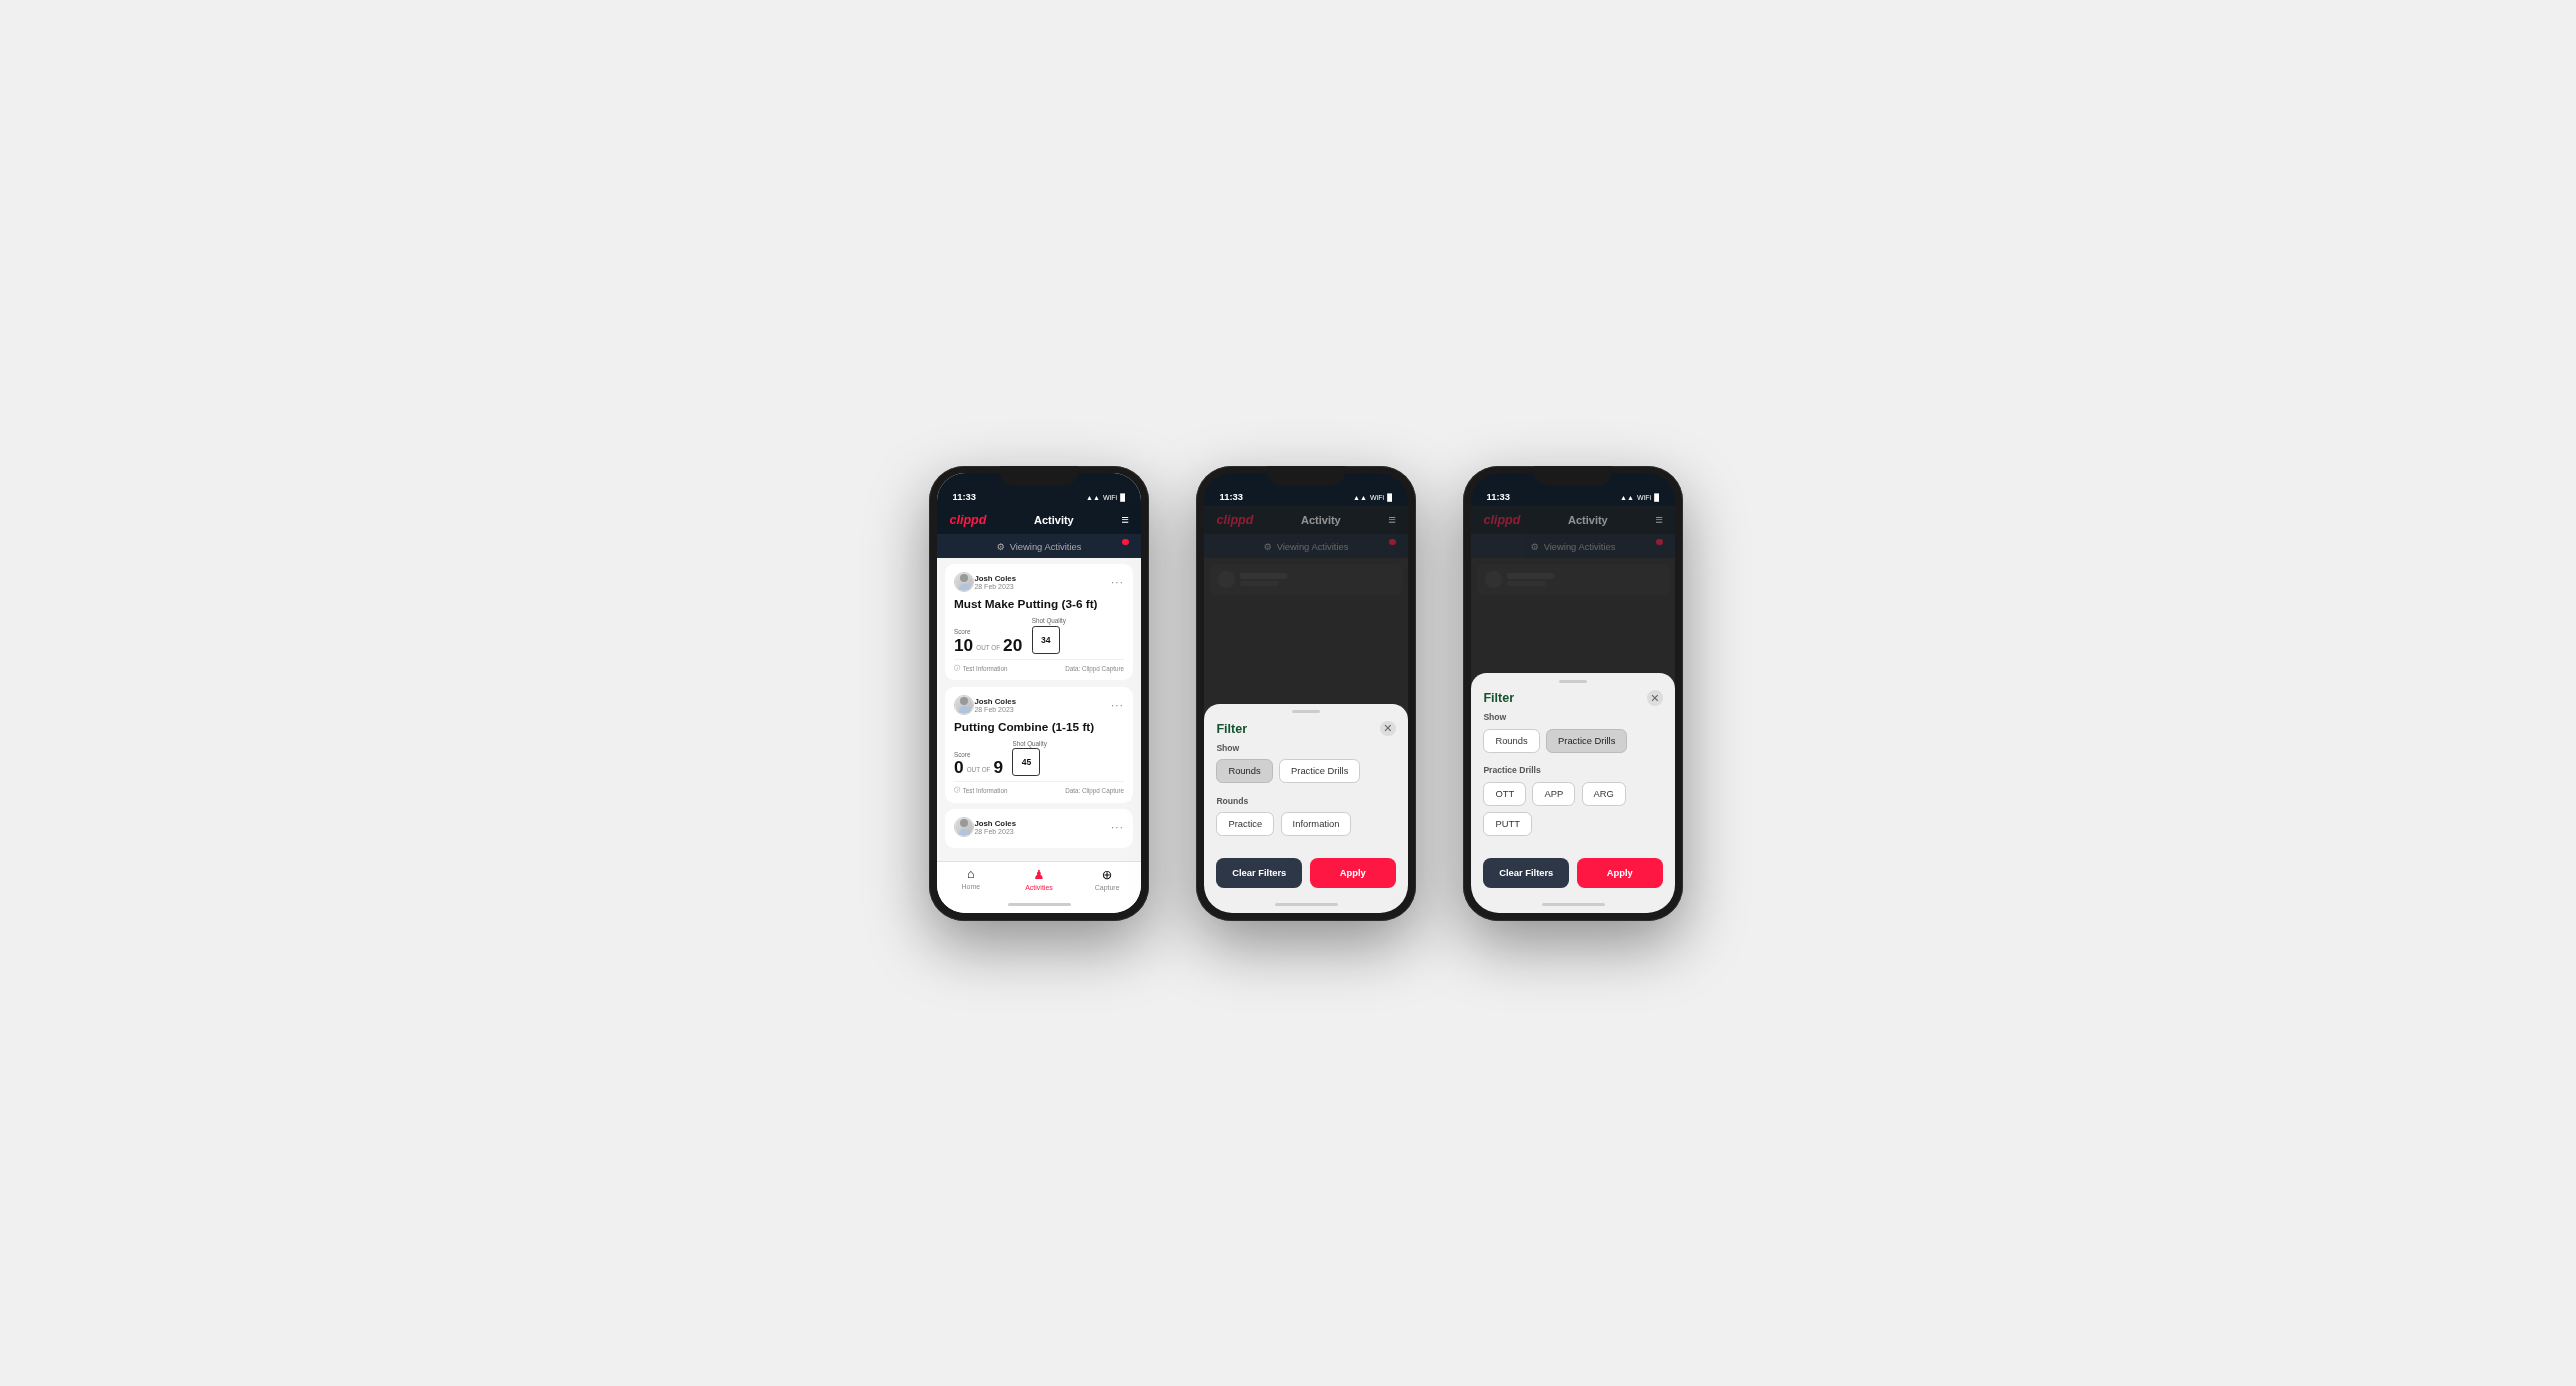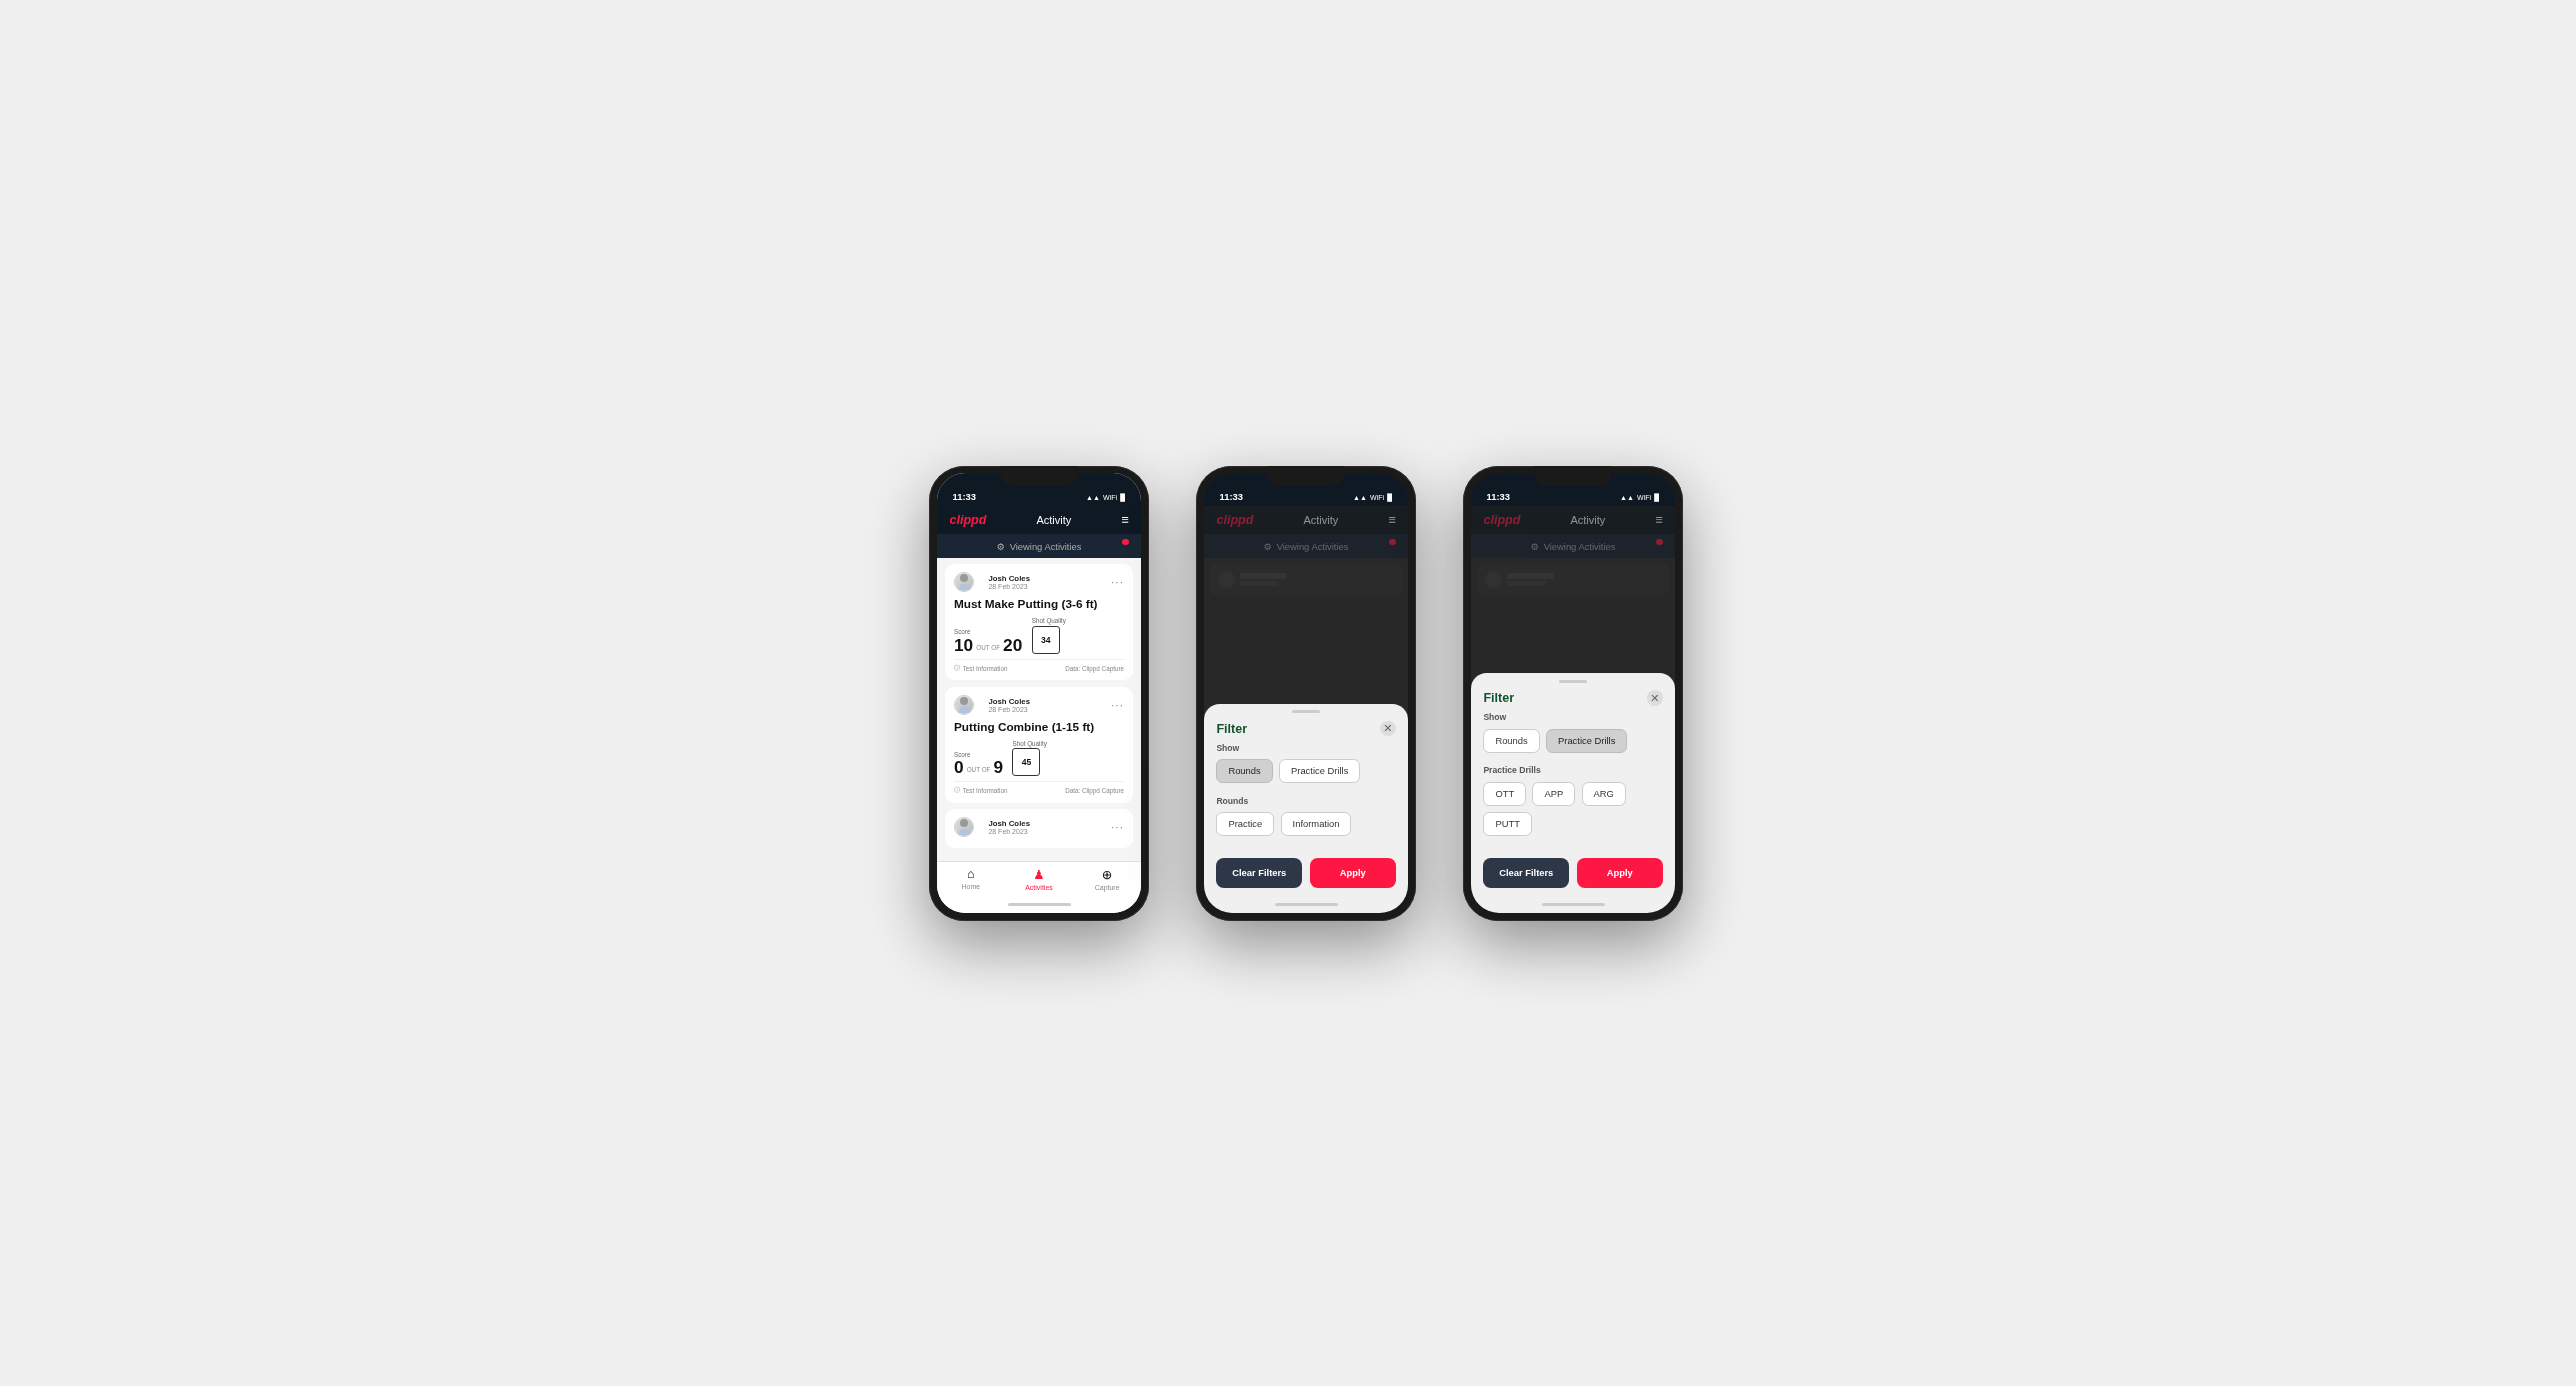--- a/index.html
+++ b/index.html
@@ -100,21 +100,21 @@
     .nav-logo {
       color: #ff1744;
       font-size: 12.6px;
       font-weight: 800;
       font-style: italic;
     }
 
     .nav-title {
       color: #fff;
       font-size: 11px;
-      font-weight: 400;
+      font-weight: 700;
     }
 
     .nav-menu {
       color: #fff;
       font-size: 12.6px;
     }
 
     
     .filter-bar {
       background: #1a2535;
@@ -162,21 +162,21 @@
     .card-header {
       display: flex;
       align-items: center;
       justify-content: space-between;
       margin-bottom: 4.7px;
     }
 
     .card-user {
       display: flex;
       align-items: center;
-      gap: 14px;
+      gap: 0;
       justify-content: center;
     }
 
     .avatar {
       width: 20.4px;
       height: 20.4px;
       border-radius: 50%;
       background: #e0e0e0;
       border: 0.8px solid #ccc;
       overflow: hidden;

